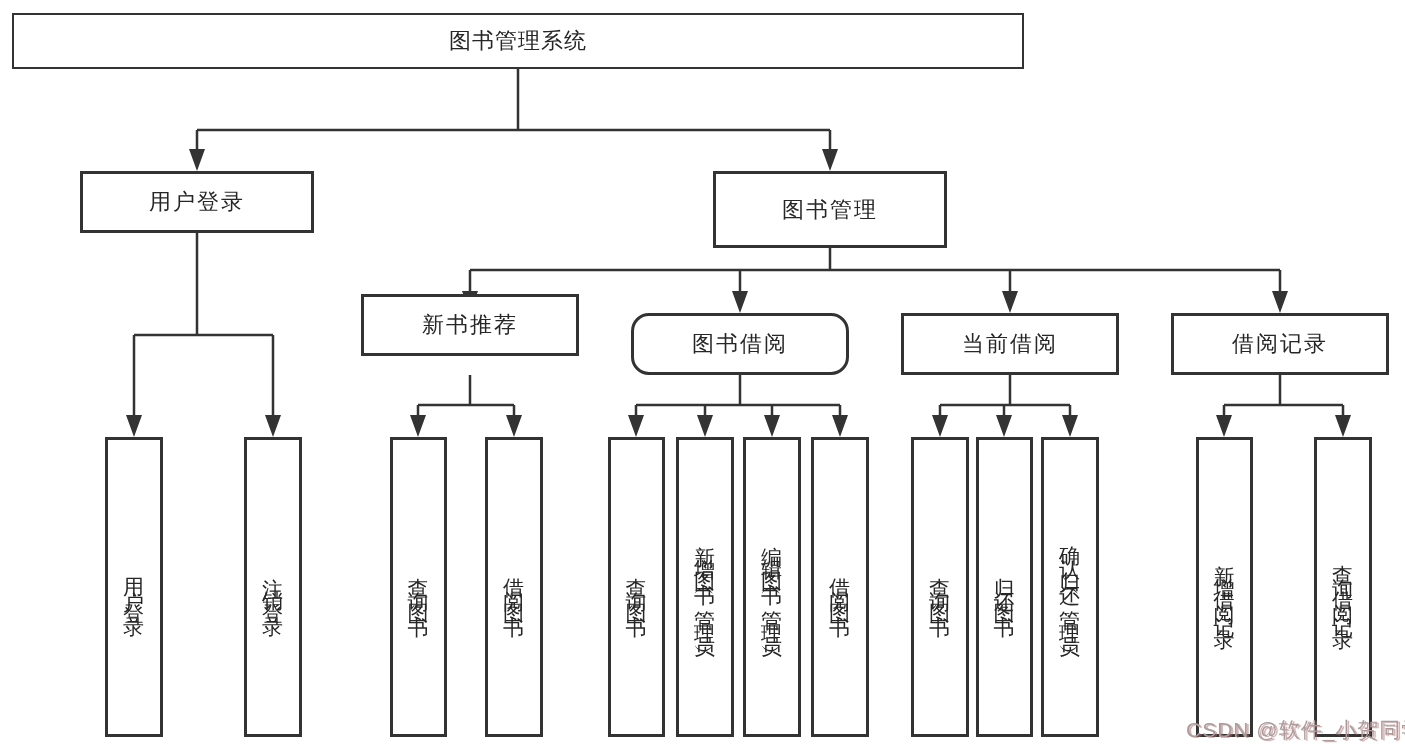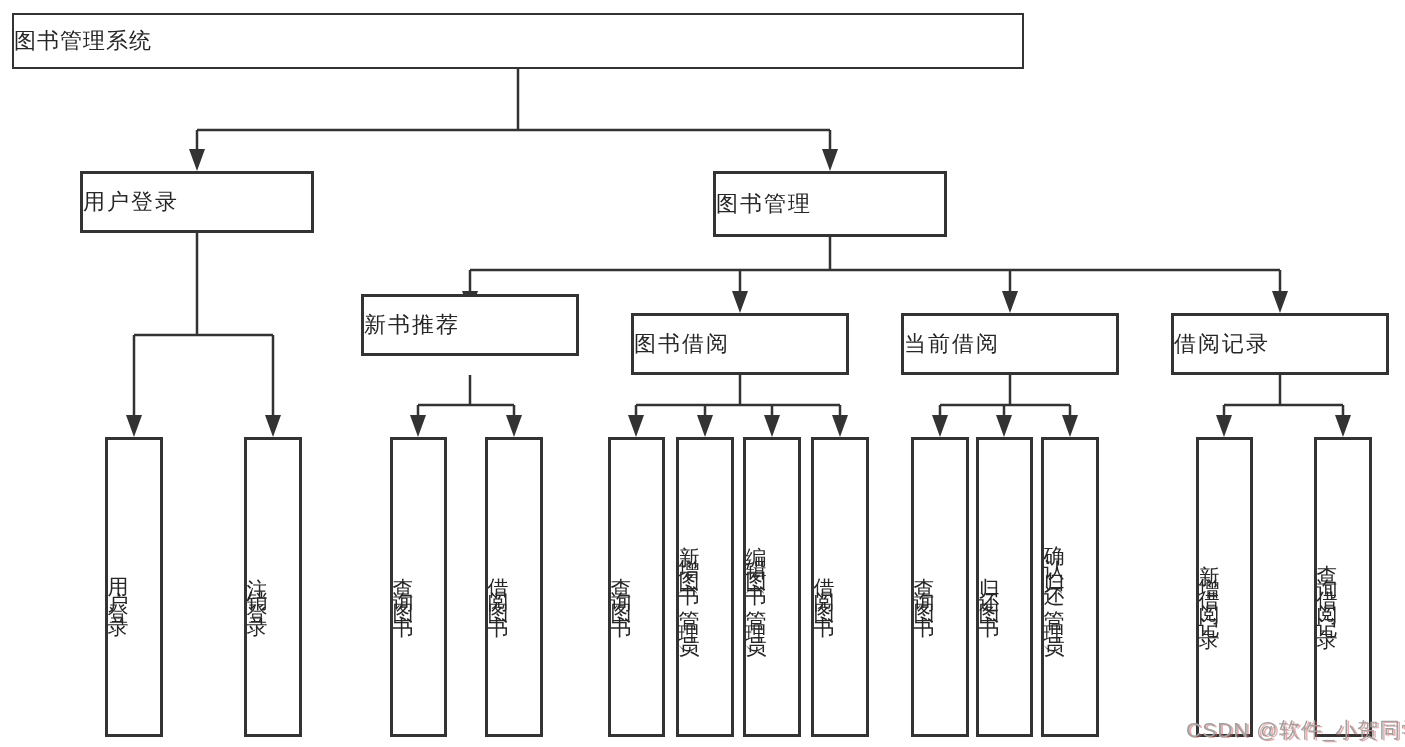--- a/index.html
+++ b/index.html
@@ -24,20 +24,21 @@
   }
   .ln { stroke: #333333; stroke-width: 2.5; fill: none; }
   .ar { fill: #333333; stroke: none; }
   .box {
     position: absolute;
     box-sizing: border-box;
     background: #ffffff;
     border: 3px solid #333333;
     display: flex;
     align-items: center;
+    justify-content: center;
     color: #262626;
     z-index: 1;
   }
   .box.root { border-width: 2px; }
   .hlabel {
     font-size: 22px;
     letter-spacing: 2px;
     white-space: nowrap;
     line-height: 1;
   }
@@ -72,28 +73,28 @@
     <path class="ar" d="M189 149 L205 149 L197 171 Z M822 149 L838 149 L830 171 Z M462 291 L478 291 L470 313 Z M732 291 L748 291 L740 313 Z M1002 291 L1018 291 L1010 313 Z M1272 291 L1288 291 L1280 313 Z M126 415 L142 415 L134 437 Z M265 415 L281 415 L273 437 Z M410 415 L426 415 L418 437 Z M506 415 L522 415 L514 437 Z M628 415 L644 415 L636 437 Z M697 415 L713 415 L705 437 Z M764 415 L780 415 L772 437 Z M832 415 L848 415 L840 437 Z M932 415 L948 415 L940 437 Z M996 415 L1012 415 L1004 437 Z M1062 415 L1078 415 L1070 437 Z M1216 415 L1232 415 L1224 437 Z M1335 415 L1351 415 L1343 437 Z"></path>
   </svg>
 
   <div class="box root" style="left:12px;top:13px;width:1012px;height:56px;">
     <span class="hlabel">图书管理系统</span>
   </div>
 
   <div class="box" style="left:80px;top:171px;width:234px;height:62px;">
     <span class="hlabel">用户登录</span>
   </div>
-  <div class="box" style="left:713px;top:171px;width:234px;height:66px;">
+  <div class="box" style="left:713px;top:171px;width:234px;height:77px;">
     <span class="hlabel">图书管理</span>
   </div>
 
   <div class="box" style="left:361px;top:294px;width:218px;height:62px;">
     <span class="hlabel">新书推荐</span>
   </div>
-  <div class="box" style="left:631px;top:313px;width:218px;height:62px;">
+  <div class="box" style="left:631px;top:313px;width:218px;height:62px;border-radius:18px;">
     <span class="hlabel">图书借阅</span>
   </div>
   <div class="box" style="left:1171px;top:313px;width:218px;height:62px;">
     <span class="hlabel">借阅记录</span>
   </div>
   <div class="box" style="left:901px;top:313px;width:218px;height:62px;">
     <span class="hlabel">当前借阅</span>
   </div>
 
   <div class="box" style="left:105px;top:437px;width:58px;height:300px;">

